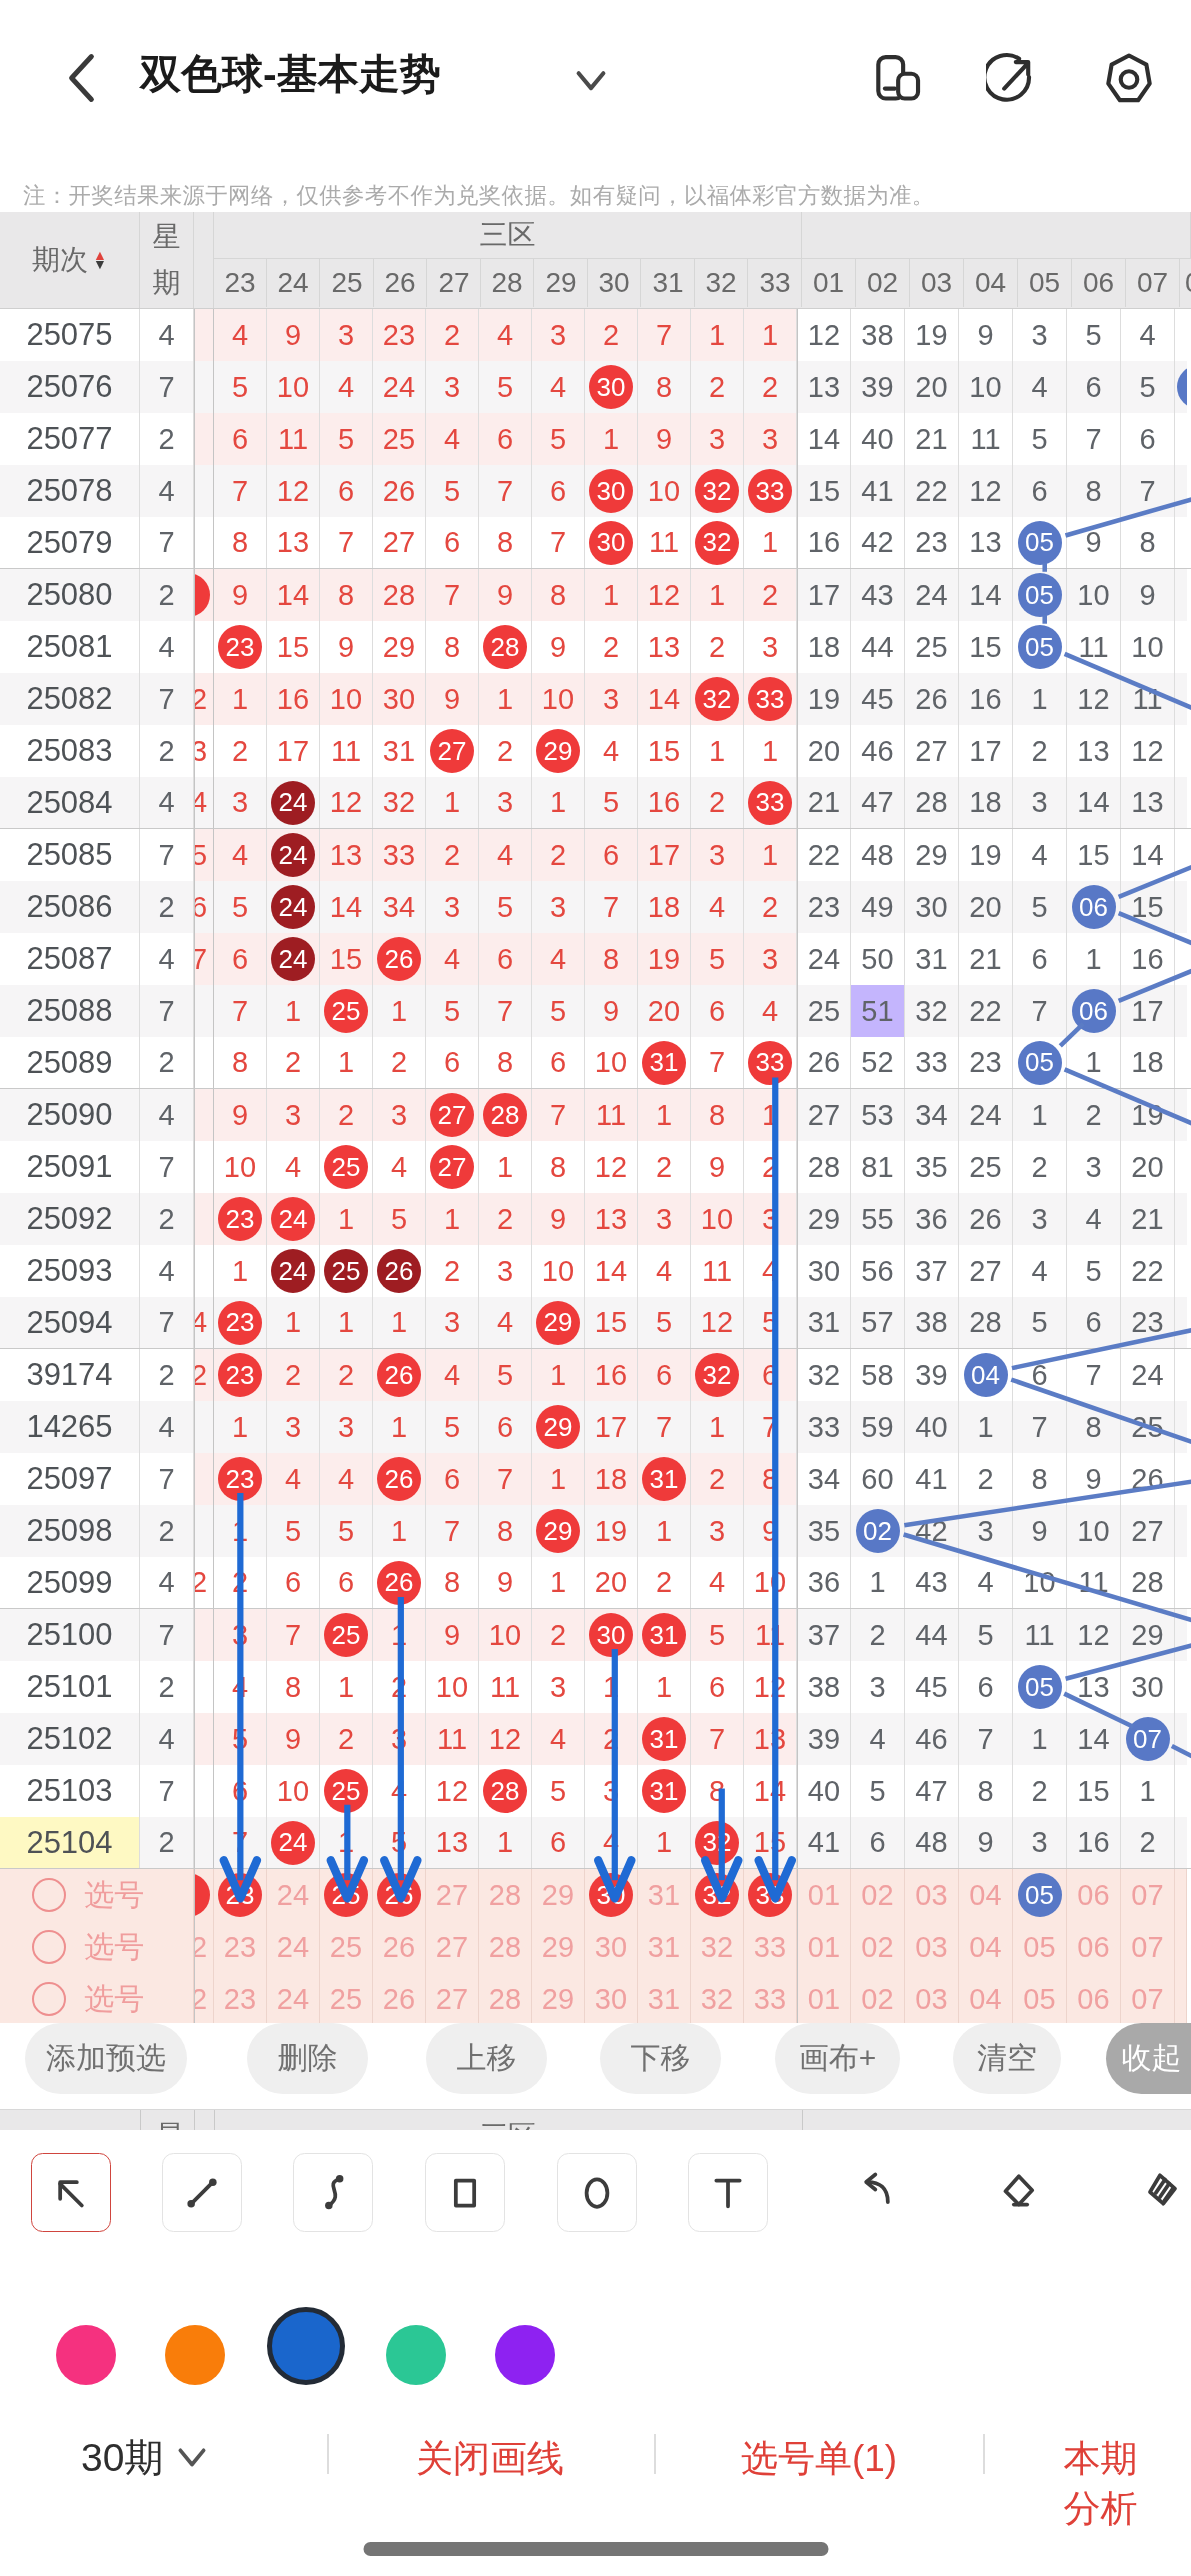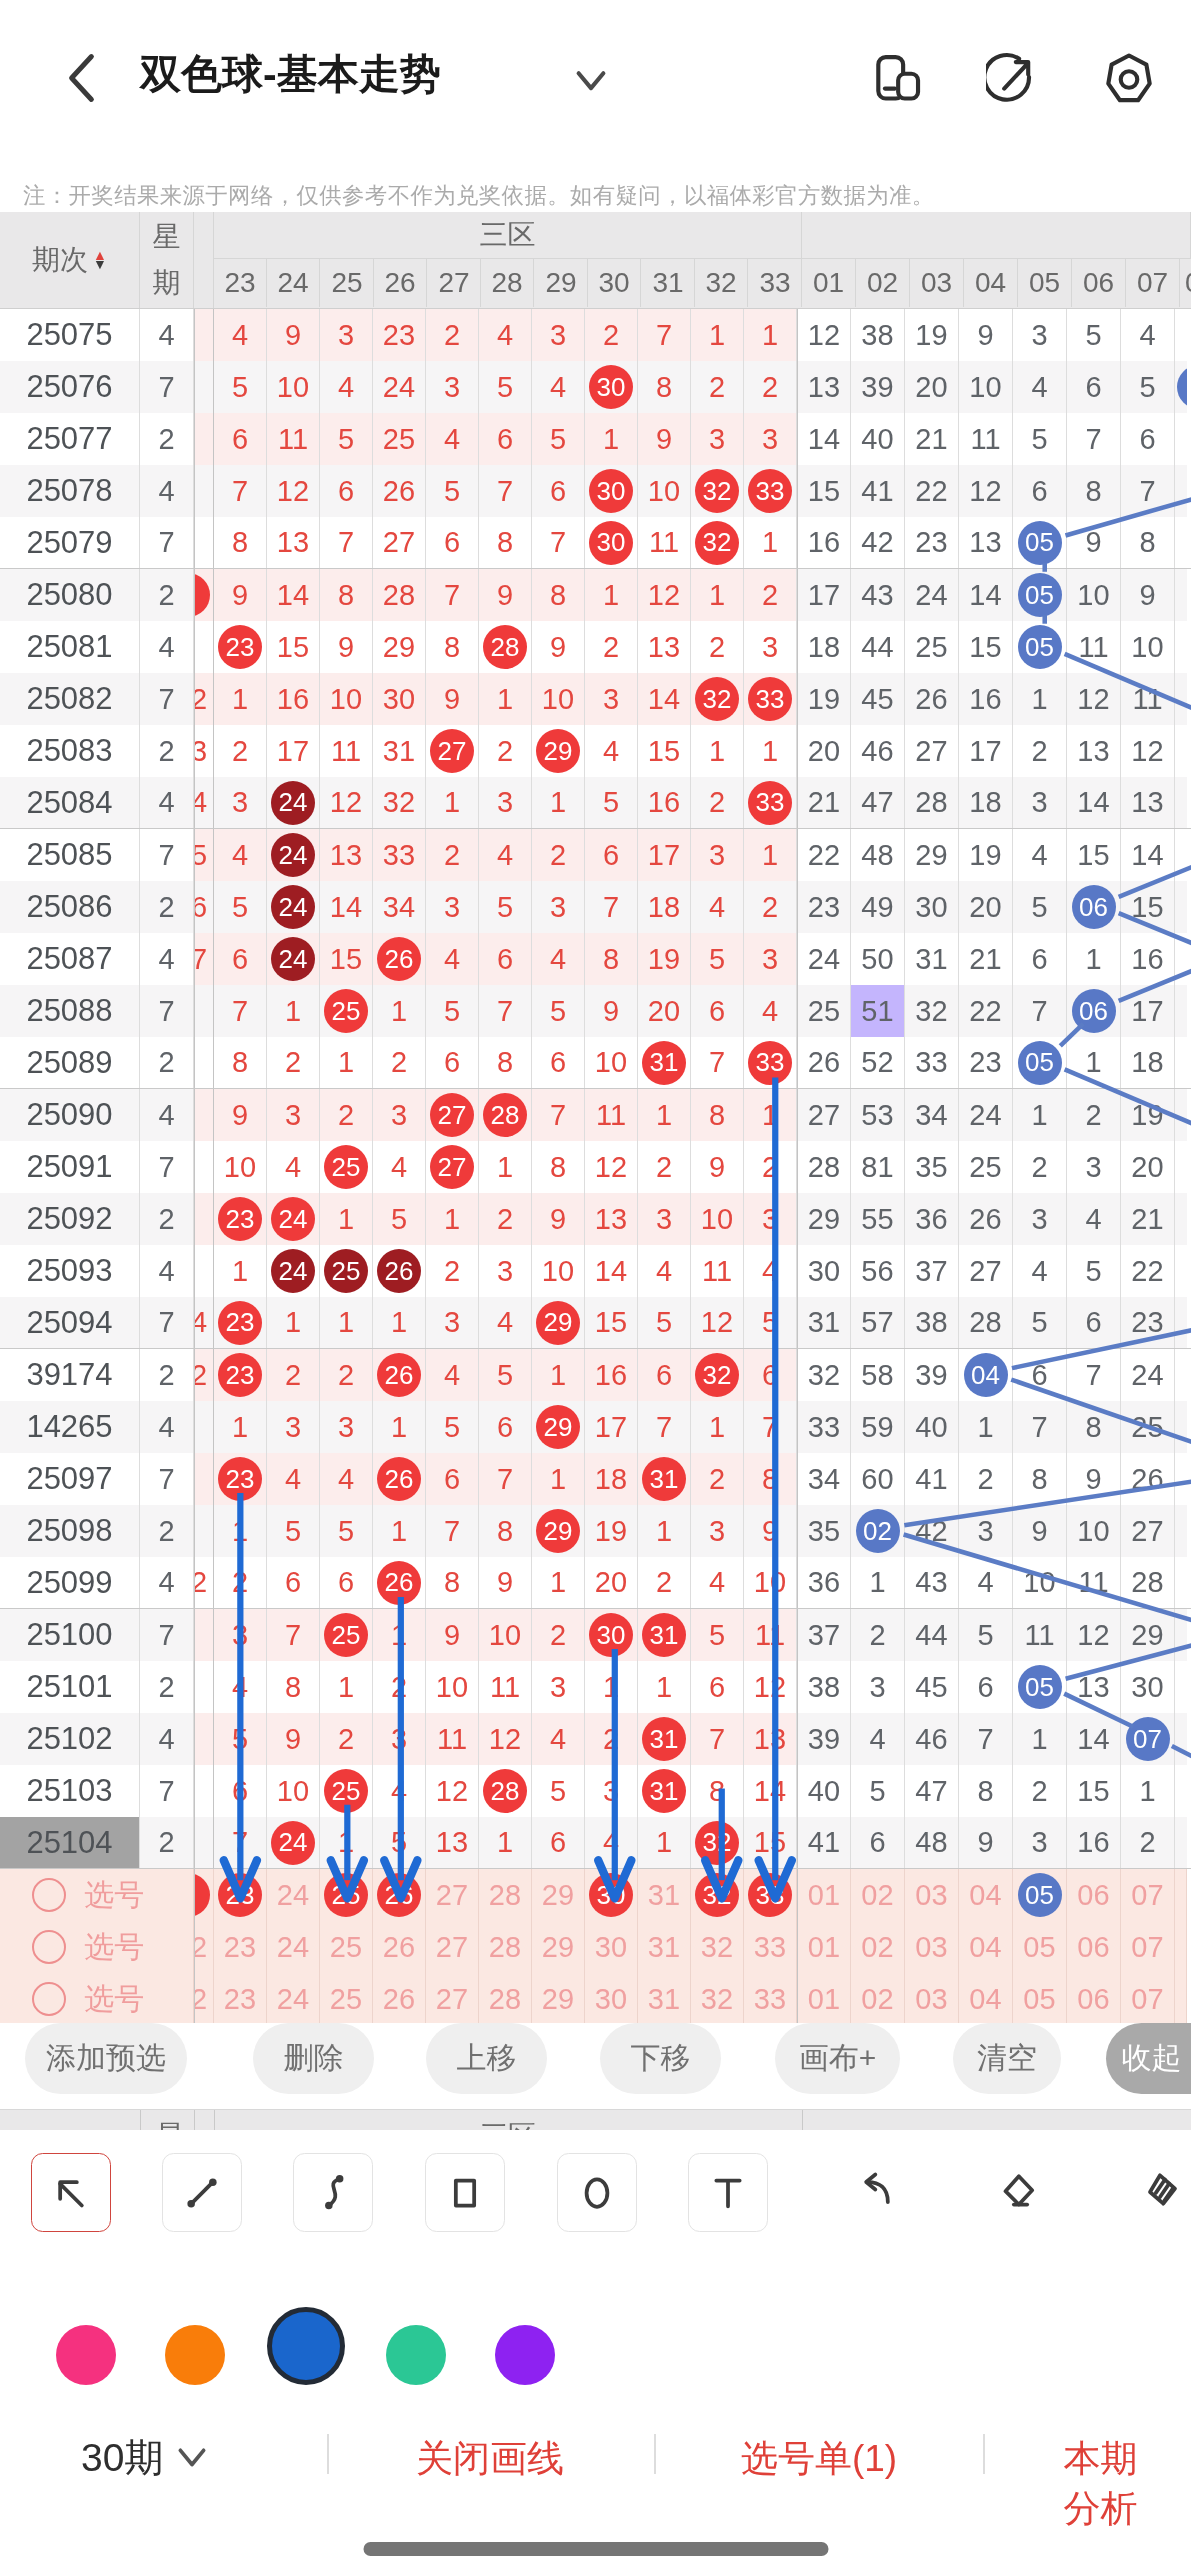--- a/index.html
+++ b/index.html
@@ -2010,21 +2010,21 @@
       </div>
       <div class="cell " style="width:54px;background:#fff">
         <span class="num-grey">15</span>
       </div>
       <div class="cell " style="width:54px;background:#fff">
         <span class="num-grey">1</span>
       </div>
       <div class="cell last" style="width:11.6px;background:#fff"></div>
     </div>
     <div class="trow group-end">
-      <div class="cell" style="width:140px;background:#a3a3a3">
+      <div class="cell" style="width:140px;background:#fef9c3">
         <span class="issue-txt">25104</span>
       </div>
       <div class="cell" style="width:54px;background:#F6F5F6">
         <span class="week-txt">2</span>
       </div>
       <div class="cell heavyL heavyR" style="width:20px;background:#F6F5F6"></div>
       <div class="cell " style="width:53px;background:#F6F5F6">
         <span class="num-red">7</span>
       </div>
       <div class="cell " style="width:53px;background:#F6F5F6">
@@ -2299,21 +2299,21 @@
     <line x1="739.6999999999999" y1="1983.75" x2="739.6999999999999" y2="2262" stroke="#1F6AD4" stroke-width="7.5"></line>
     <path d="M719.6999999999999 2238 L739.6999999999999 2284 L759.6999999999999 2238" fill="none" stroke="#1F6AD4" stroke-width="10" stroke-linecap="round" stroke-linejoin="round"></path>
     <line x1="868.42" y1="2151.75" x2="868.42" y2="2262" stroke="#1F6AD4" stroke-width="7.5"></line>
     <path d="M848.42 2238 L868.42 2284 L888.42 2238" fill="none" stroke="#1F6AD4" stroke-width="10" stroke-linecap="round" stroke-linejoin="round"></path>
     <line x1="932.78" y1="1296.25" x2="932.78" y2="2262" stroke="#1F6AD4" stroke-width="7.5"></line>
     <path d="M912.78 2238 L932.78 2284 L952.78 2238" fill="none" stroke="#1F6AD4" stroke-width="10" stroke-linecap="round" stroke-linejoin="round"></path>
   </svg>
 
 <div id="toolbar">
     <div class="tb-btn" style="left:25px;width:162px">添加预选</div>
-    <div class="tb-btn" style="left:253px;width:121px">删除</div>
+    <div class="tb-btn" style="left:247px;width:121px">删除</div>
     <div class="tb-btn" style="left:426px;width:121px">上移</div>
     <div class="tb-btn" style="left:600px;width:121px">下移</div>
     <div class="tb-btn" style="left:775px;width:125px">画布+</div>
     <div class="tb-btn" style="left:953px;width:108px">清空</div>
   <div class="tb-collapse">收起</div>
 </div>
 
 <div id="hdr-sliver">
     <div class="sl-line" style="left:140px"></div>
     <div class="sl-line" style="left:194px"></div>

